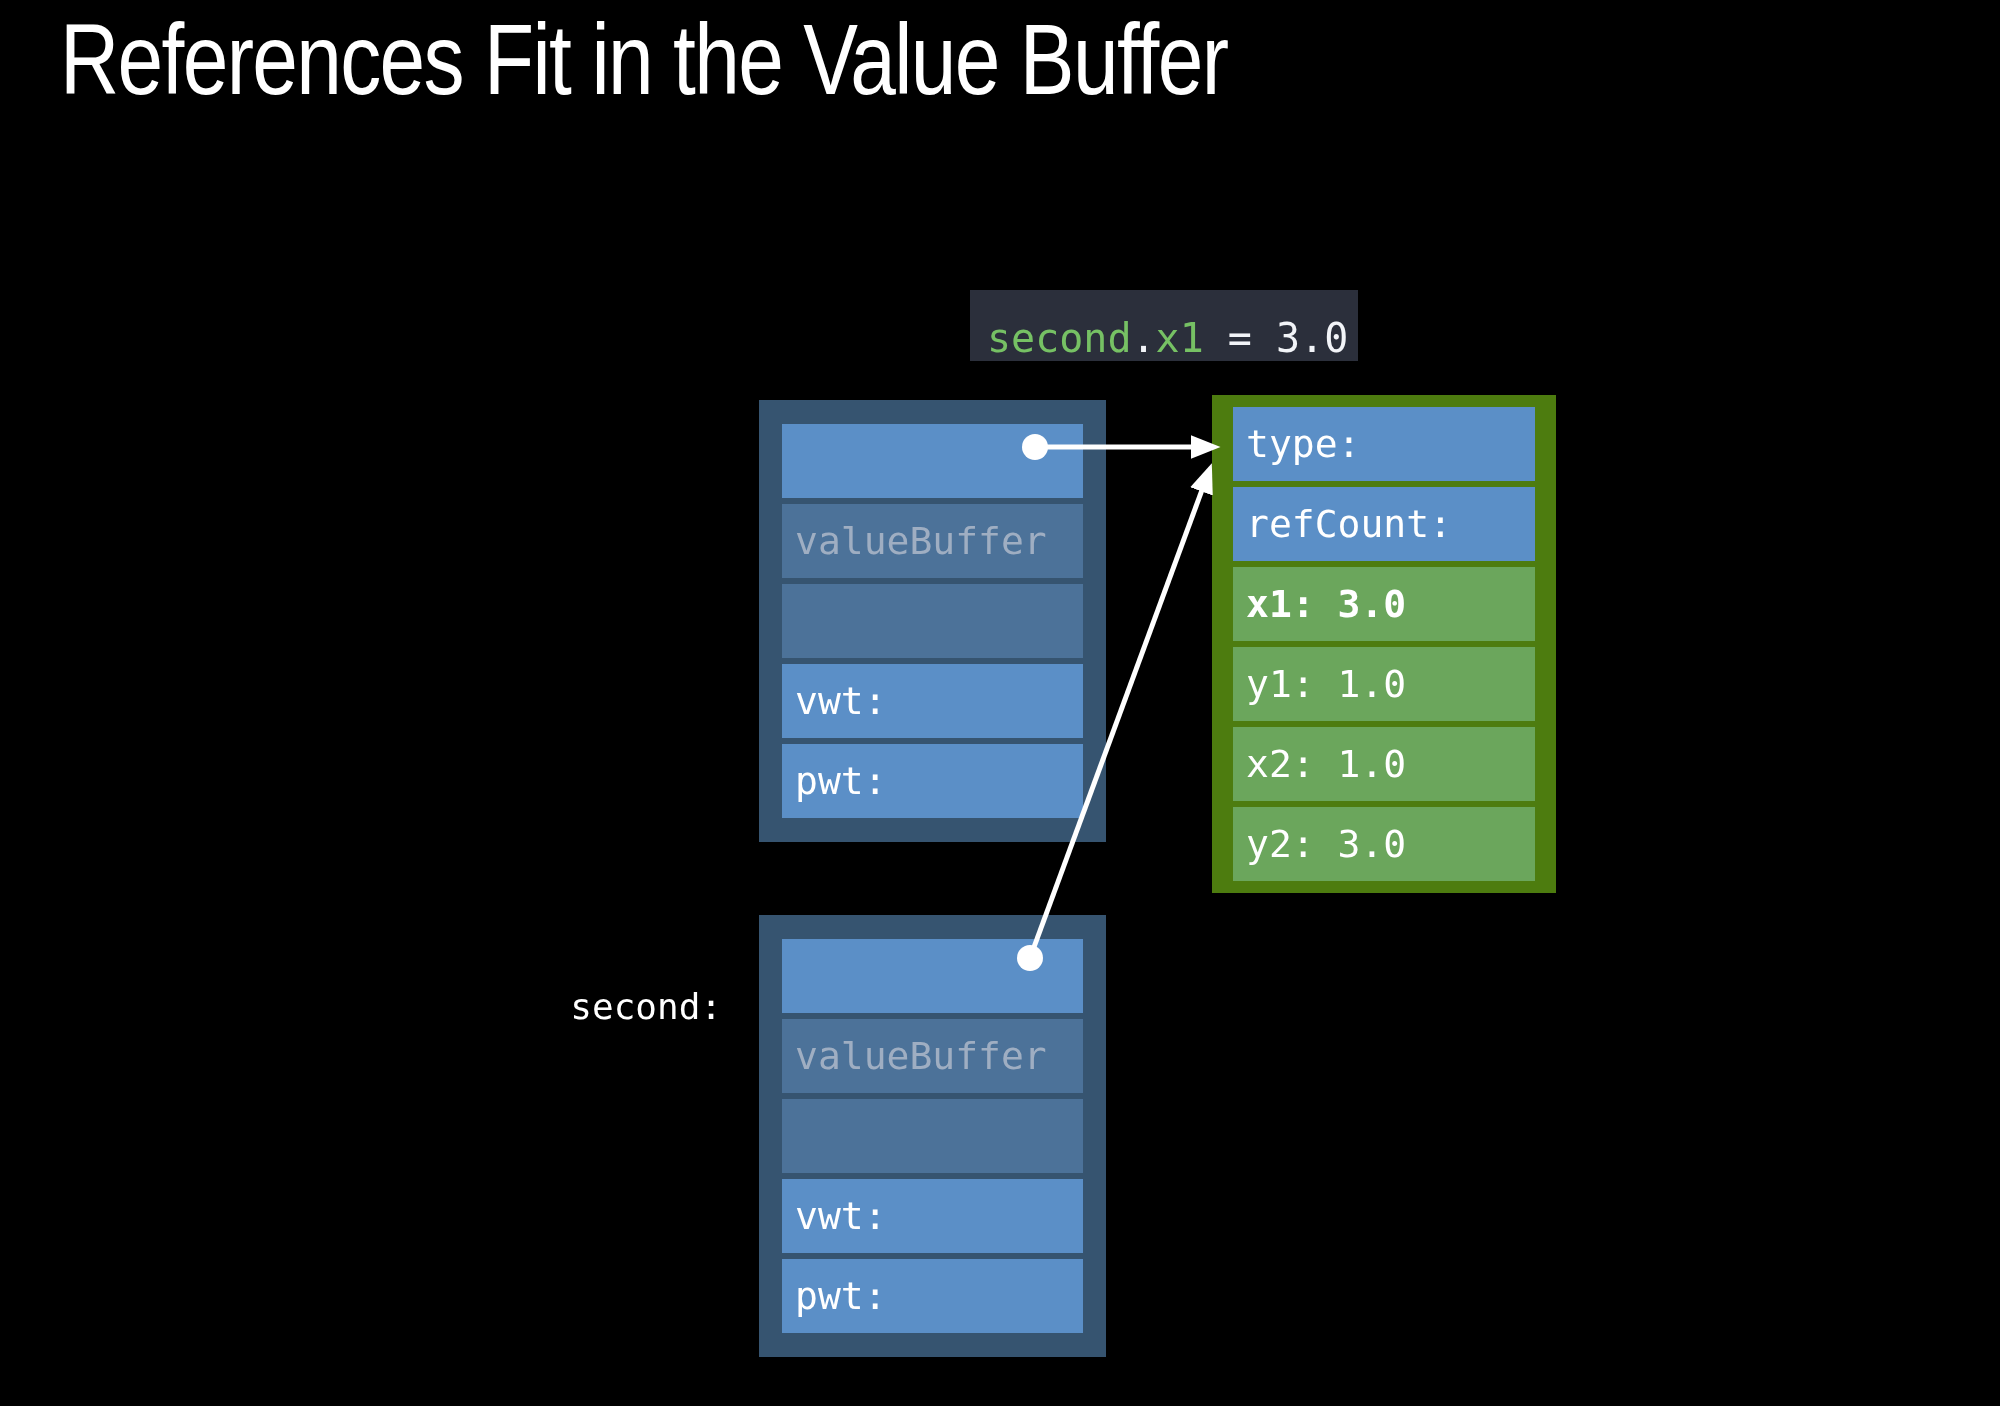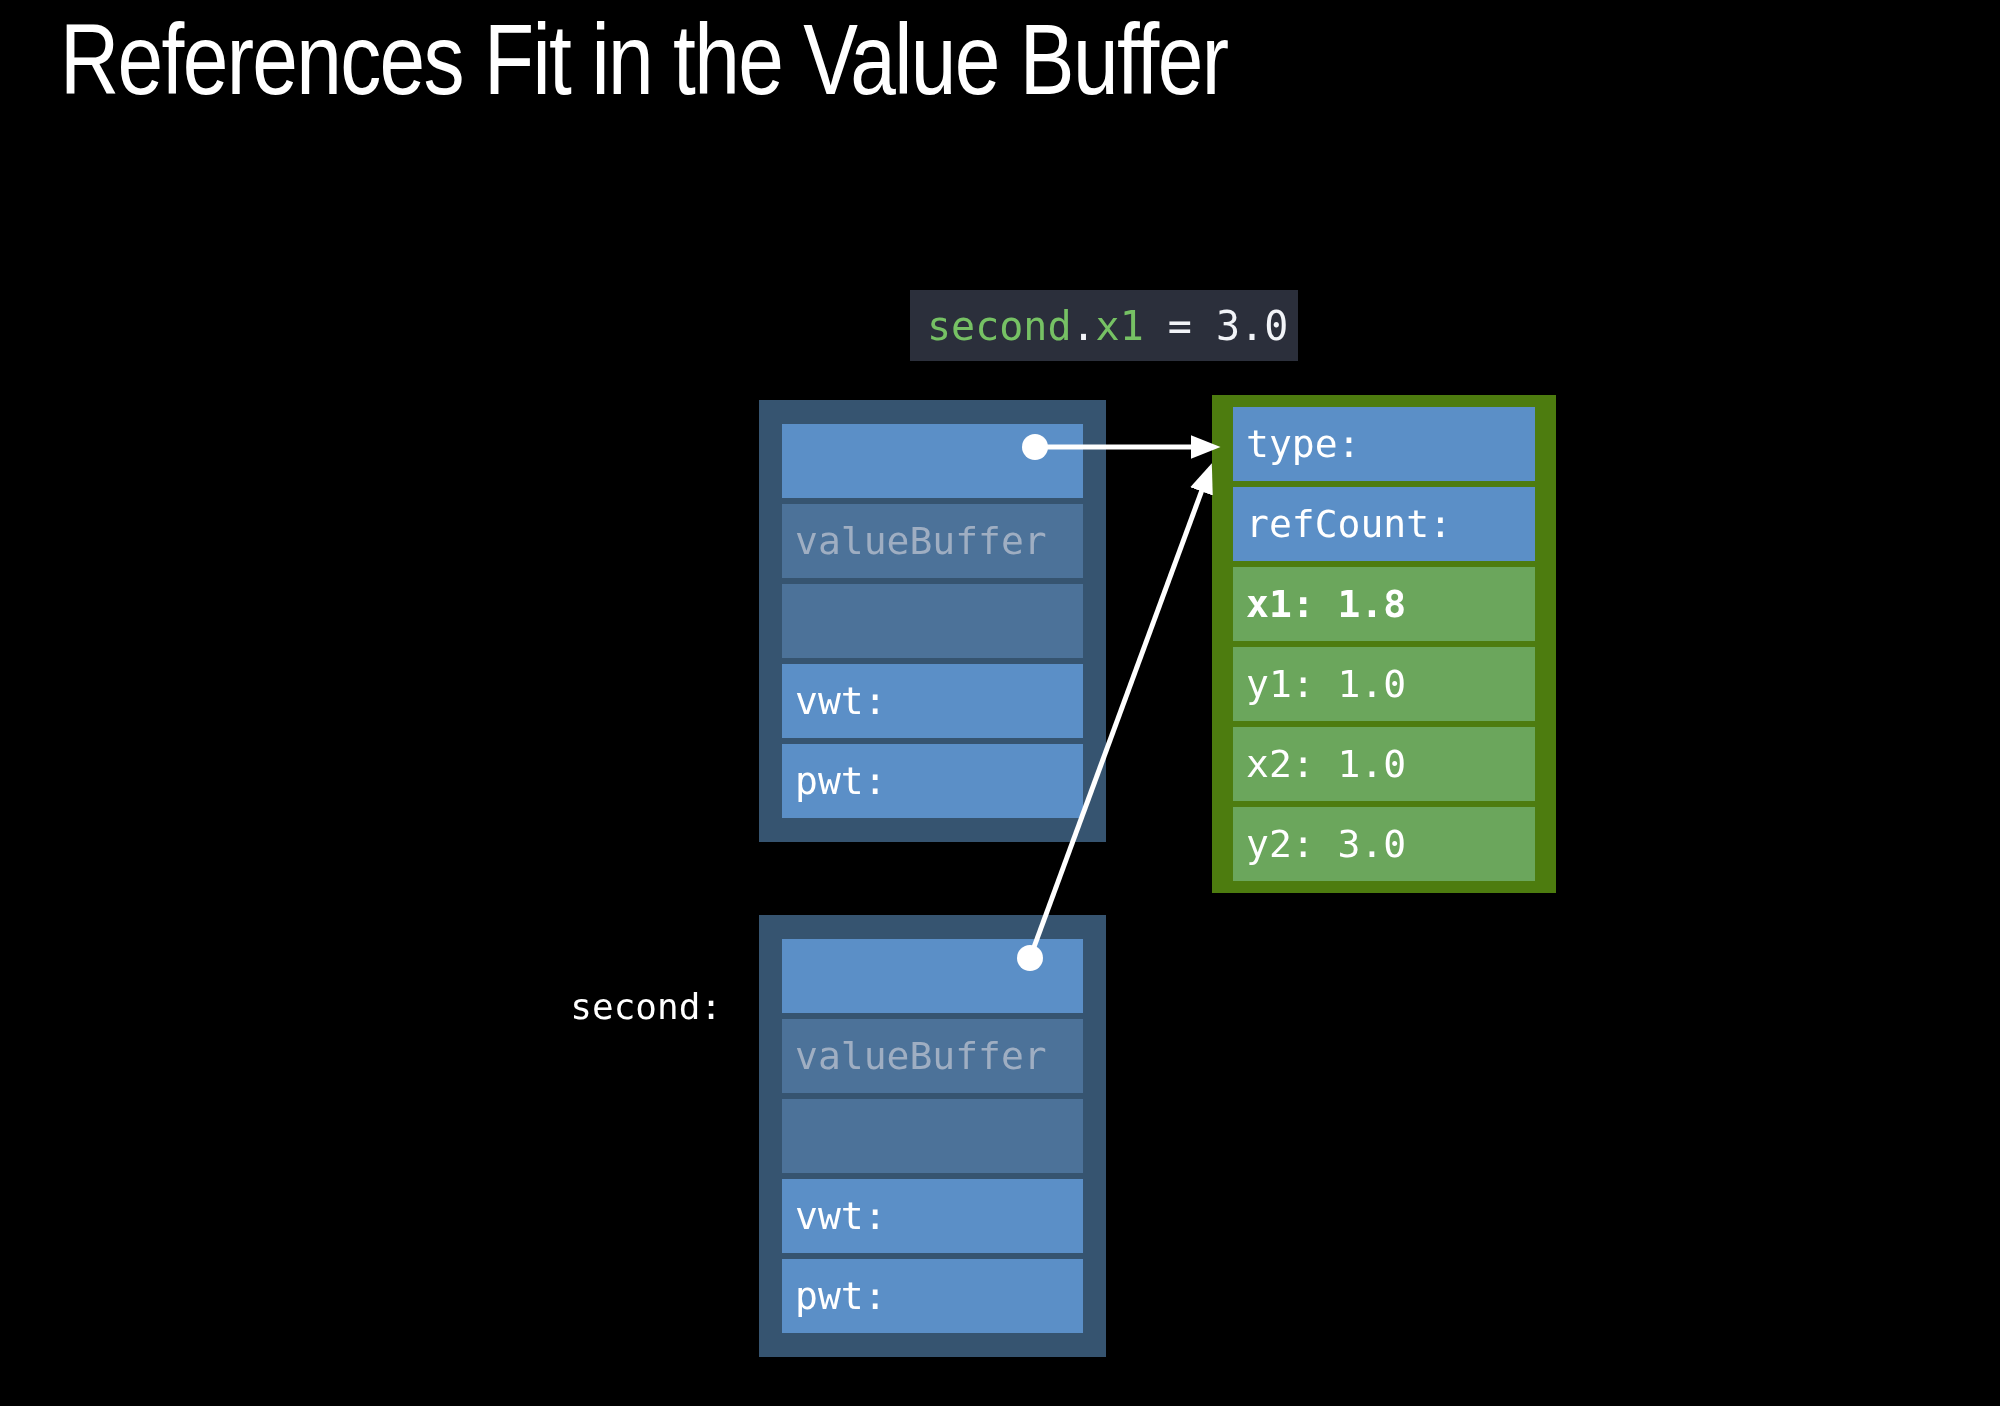--- a/index.html
+++ b/index.html
@@ -7,22 +7,22 @@
     position:relative; width:2000px; height:1406px; background:#000000;
     overflow:hidden; font-family:"DejaVu Sans Mono","Liberation Mono",monospace;
   }
   .slide-title {
     position:absolute; left:60px; top:2px; margin:0;
     color:#ffffff; font-family:"Liberation Sans","DejaVu Sans",sans-serif;
     font-weight:100; font-size:100px; letter-spacing:-0.02em; white-space:nowrap;
     transform:scaleX(0.82); transform-origin:left top;
   }
   .code-box {
-    position:absolute; left:910px; top:290px; width:388px; height:71px;
-    background:#2B2F3B; display:flex; align-items:center; padding-left:17px;
+    position:absolute; left:970px; top:290px; width:388px; height:71px;
+    background:#2B2F3B; display:flex; align-items:flex-end; padding-left:17px;
     box-sizing:border-box; font-size:40px; white-space:pre;
   }
   .tok-green { color:#76C164; }
   .tok-white { color:#F2F4F8; }
   .side-label {
     position:absolute; left:400px; width:322px; text-align:right;
     color:#ffffff; font-size:36px; white-space:pre;
   }
   .side-label.first  { top:427px; }
   .side-label.second { top:986px; }
@@ -67,21 +67,21 @@
     <div class="row bright"></div>
     <div class="row muted">valueBuffer</div>
     <div class="row muted"></div>
     <div class="row bright">vwt:</div>
     <div class="row bright">pwt:</div>
   </div>
 
   <div class="container green">
     <div class="row bright">type:</div>
     <div class="row bright">refCount:</div>
-    <div class="row greenrow boldrow">x1: 1.8</div>
+    <div class="row greenrow boldrow">x1: 3.0</div>
     <div class="row greenrow">y1: 1.0</div>
     <div class="row greenrow">x2: 1.0</div>
     <div class="row greenrow">y2: 3.0</div>
   </div>
 
   <svg class="arrow-layer" width="2000" height="1406" viewBox="0 0 2000 1406">
     <defs>
       <marker id="arrowhead" viewBox="0 0 10 8" refX="0.5" refY="4" markerWidth="6" markerHeight="6" orient="auto" markerUnits="strokeWidth">
         <path d="M0,0 L10,4 L0,8 Z" fill="#ffffff"></path>
       </marker>

